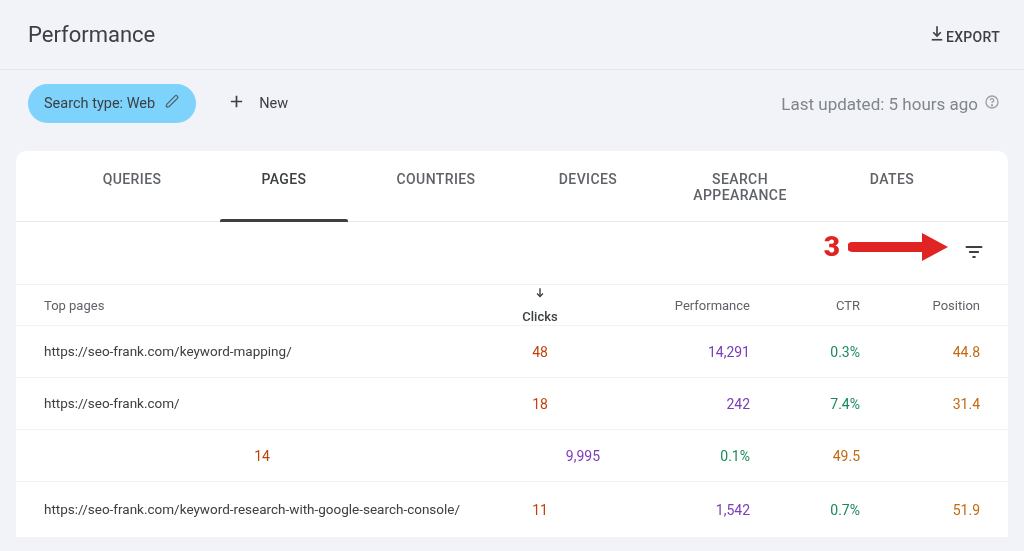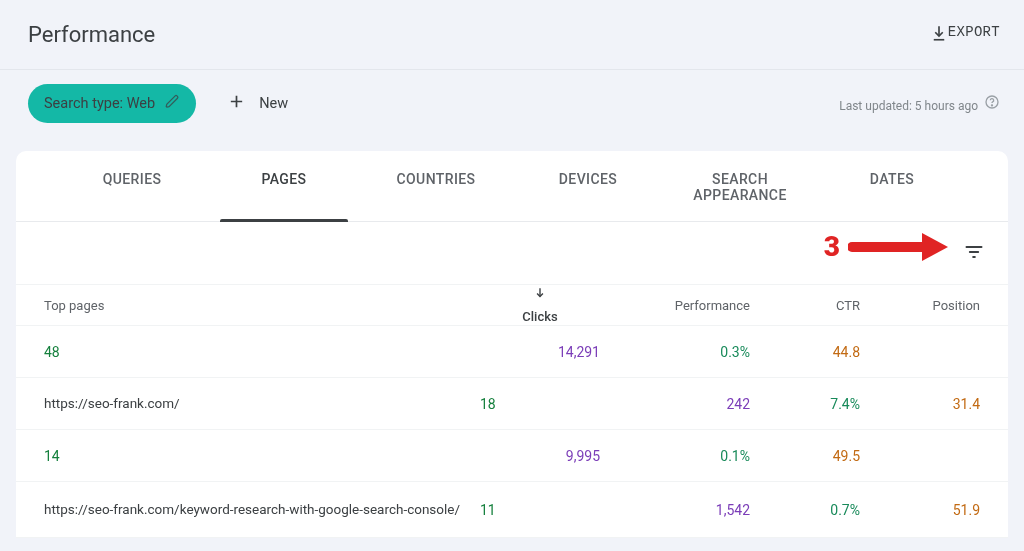--- a/index.html
+++ b/index.html
@@ -18,37 +18,36 @@
       padding: 22px 24px 22px 28px;
       border-bottom: 1px solid #e3e6ec;
     }
     .page-title {
       font-size: 22px;
       font-weight: 400;
       color: #3c4043;
     }
     .export-btn {
       display: flex;
-      align-items: flex-start;
+      align-items: flex-end;
       cursor: pointer;
       color: #3c4043;
       font-size: 14px;
       font-weight: 500;
       letter-spacing: 0.3px;
-      font-family: Liberation Mono, monospace;
     }
     .filters-row {
       display: flex;
       align-items: center;
       padding: 14px 24px 14px 28px;
     }
     .chip {
       display: inline-flex;
       align-items: center;
-      background: #14b8a6;
+      background: #7dd3fc;
       border-radius: 22px;
       padding: 10px 16px;
       font-size: 14.5px;
       color: #3c4043;
       margin-right: 12px;
       cursor: pointer;
       gap: 10px;
     }
     .chip .pencil { opacity: 0.75; }
     .new-btn {
@@ -59,21 +58,21 @@
       font-size: 14.5px;
       color: #3c4043;
       cursor: pointer;
     }
     .last-updated {
       margin-left: auto;
       display: flex;
       align-items: flex-end;
       gap: 6px;
       color: #80868b;
-      font-size: 12px;
+      font-size: 17px;
     }
     .card {
       background: #fff;
       margin: 14px 16px 0 16px;
       border-radius: 10px 10px 0 0;
       overflow: hidden;
     }
     .tabs {
       display: flex;
       border-bottom: 1px solid #e8eaed;
@@ -140,21 +139,21 @@
     }
     .thead .right { text-align: right; }
     .clicks-hdr { display:flex; justify-content:flex-end; align-items:center; gap:6px; font-weight:500; color:#3c4043;flex-direction:column; }
     .trow {
       height: 52px;
       border-bottom: 1px solid #f1f3f4;
       font-size: 14px;
     }
     .trow.tall { height: 56px; }
     .url { color: #3c4043; font-size: 13.5px; line-height:1.3; padding-right:10px;}
-    .clicks { text-align: left; color: #15803d; }
+    .clicks { text-align: center; color: #c2410c; }
     .impr { text-align: right; color: #7b3db8; }
     .ctr { text-align: right; color: #188a5a; }
     .pos { text-align: right; color: #c26a13; }
   </style>
 </head>
 <body>
 
 <div class="header">
   <div class="page-title">Performance</div>
   <div class="export-btn">
@@ -234,20 +233,21 @@
           </svg>
         </span>
         <span>Clicks</span>
       </div>
       <div class="right">Performance</div>
       <div class="right">CTR</div>
       <div class="right">Position</div>
     </div>
 
     <div class="trow">
+      <div class="url">https://seo-frank.com/keyword-mapping/</div>
       <div class="clicks">48</div>
       <div class="impr">14,291</div>
       <div class="ctr">0.3%</div>
       <div class="pos">44.8</div>
     </div>
 
     <div class="trow">
       <div class="url">https://seo-frank.com/</div>
       <div class="clicks">18</div>
       <div class="impr">242</div>

